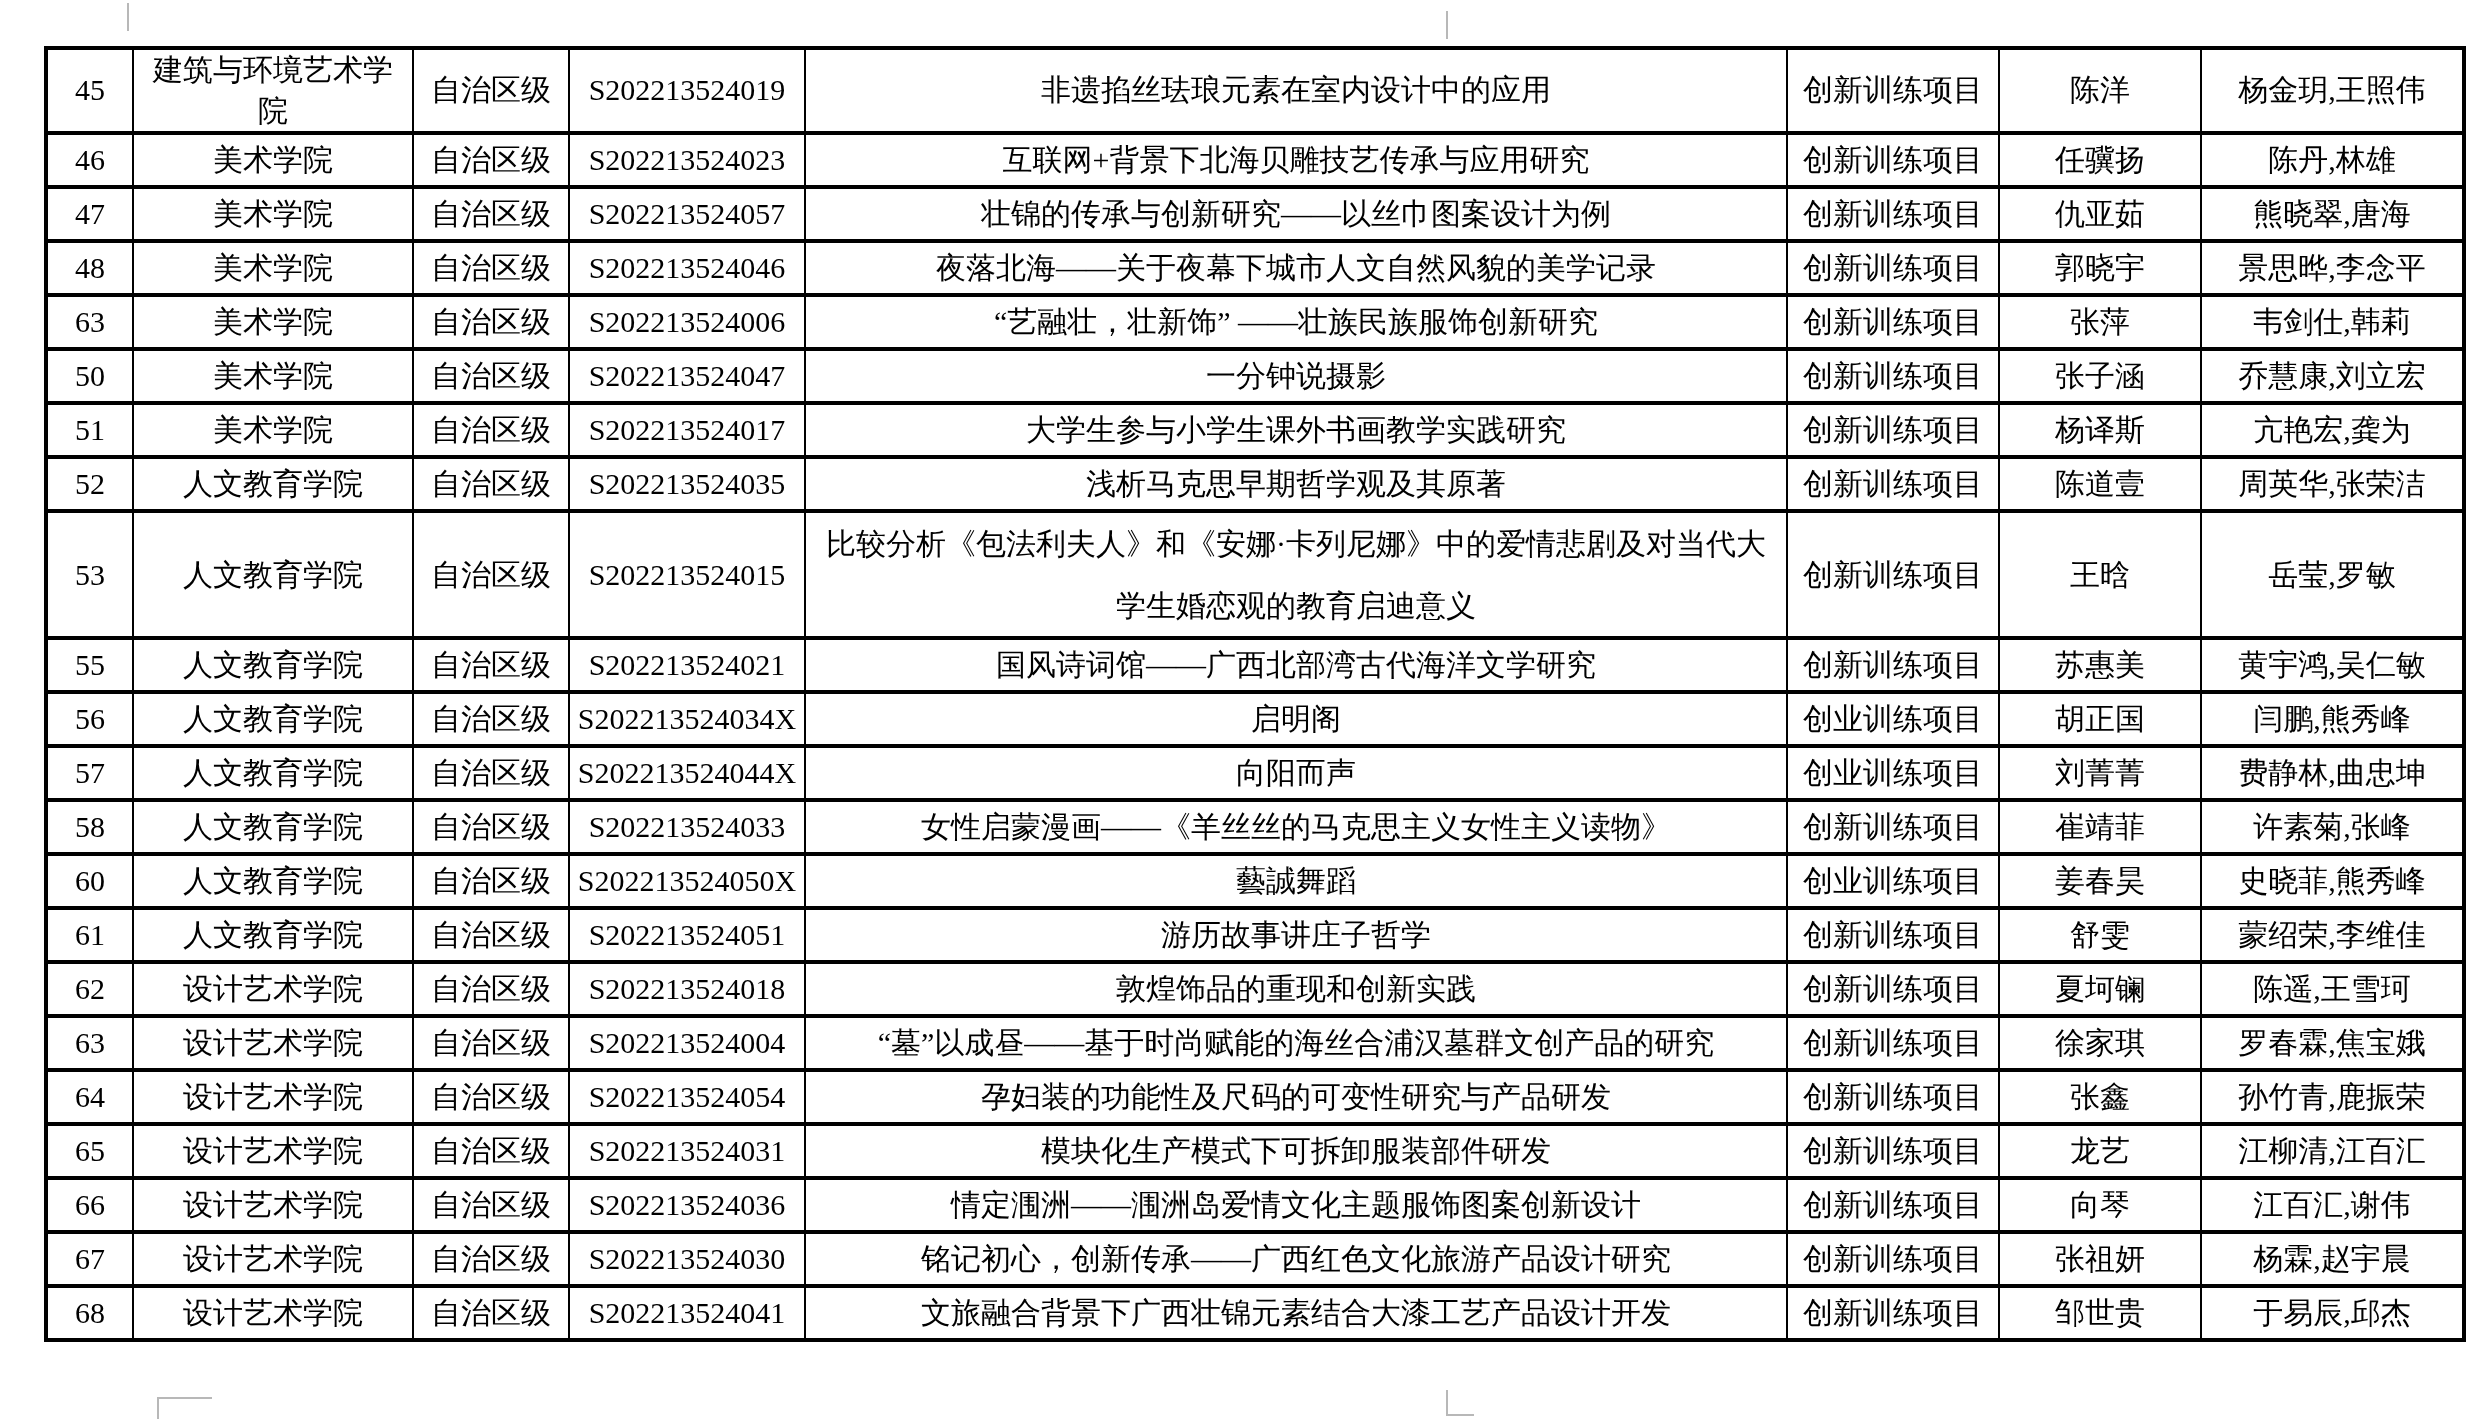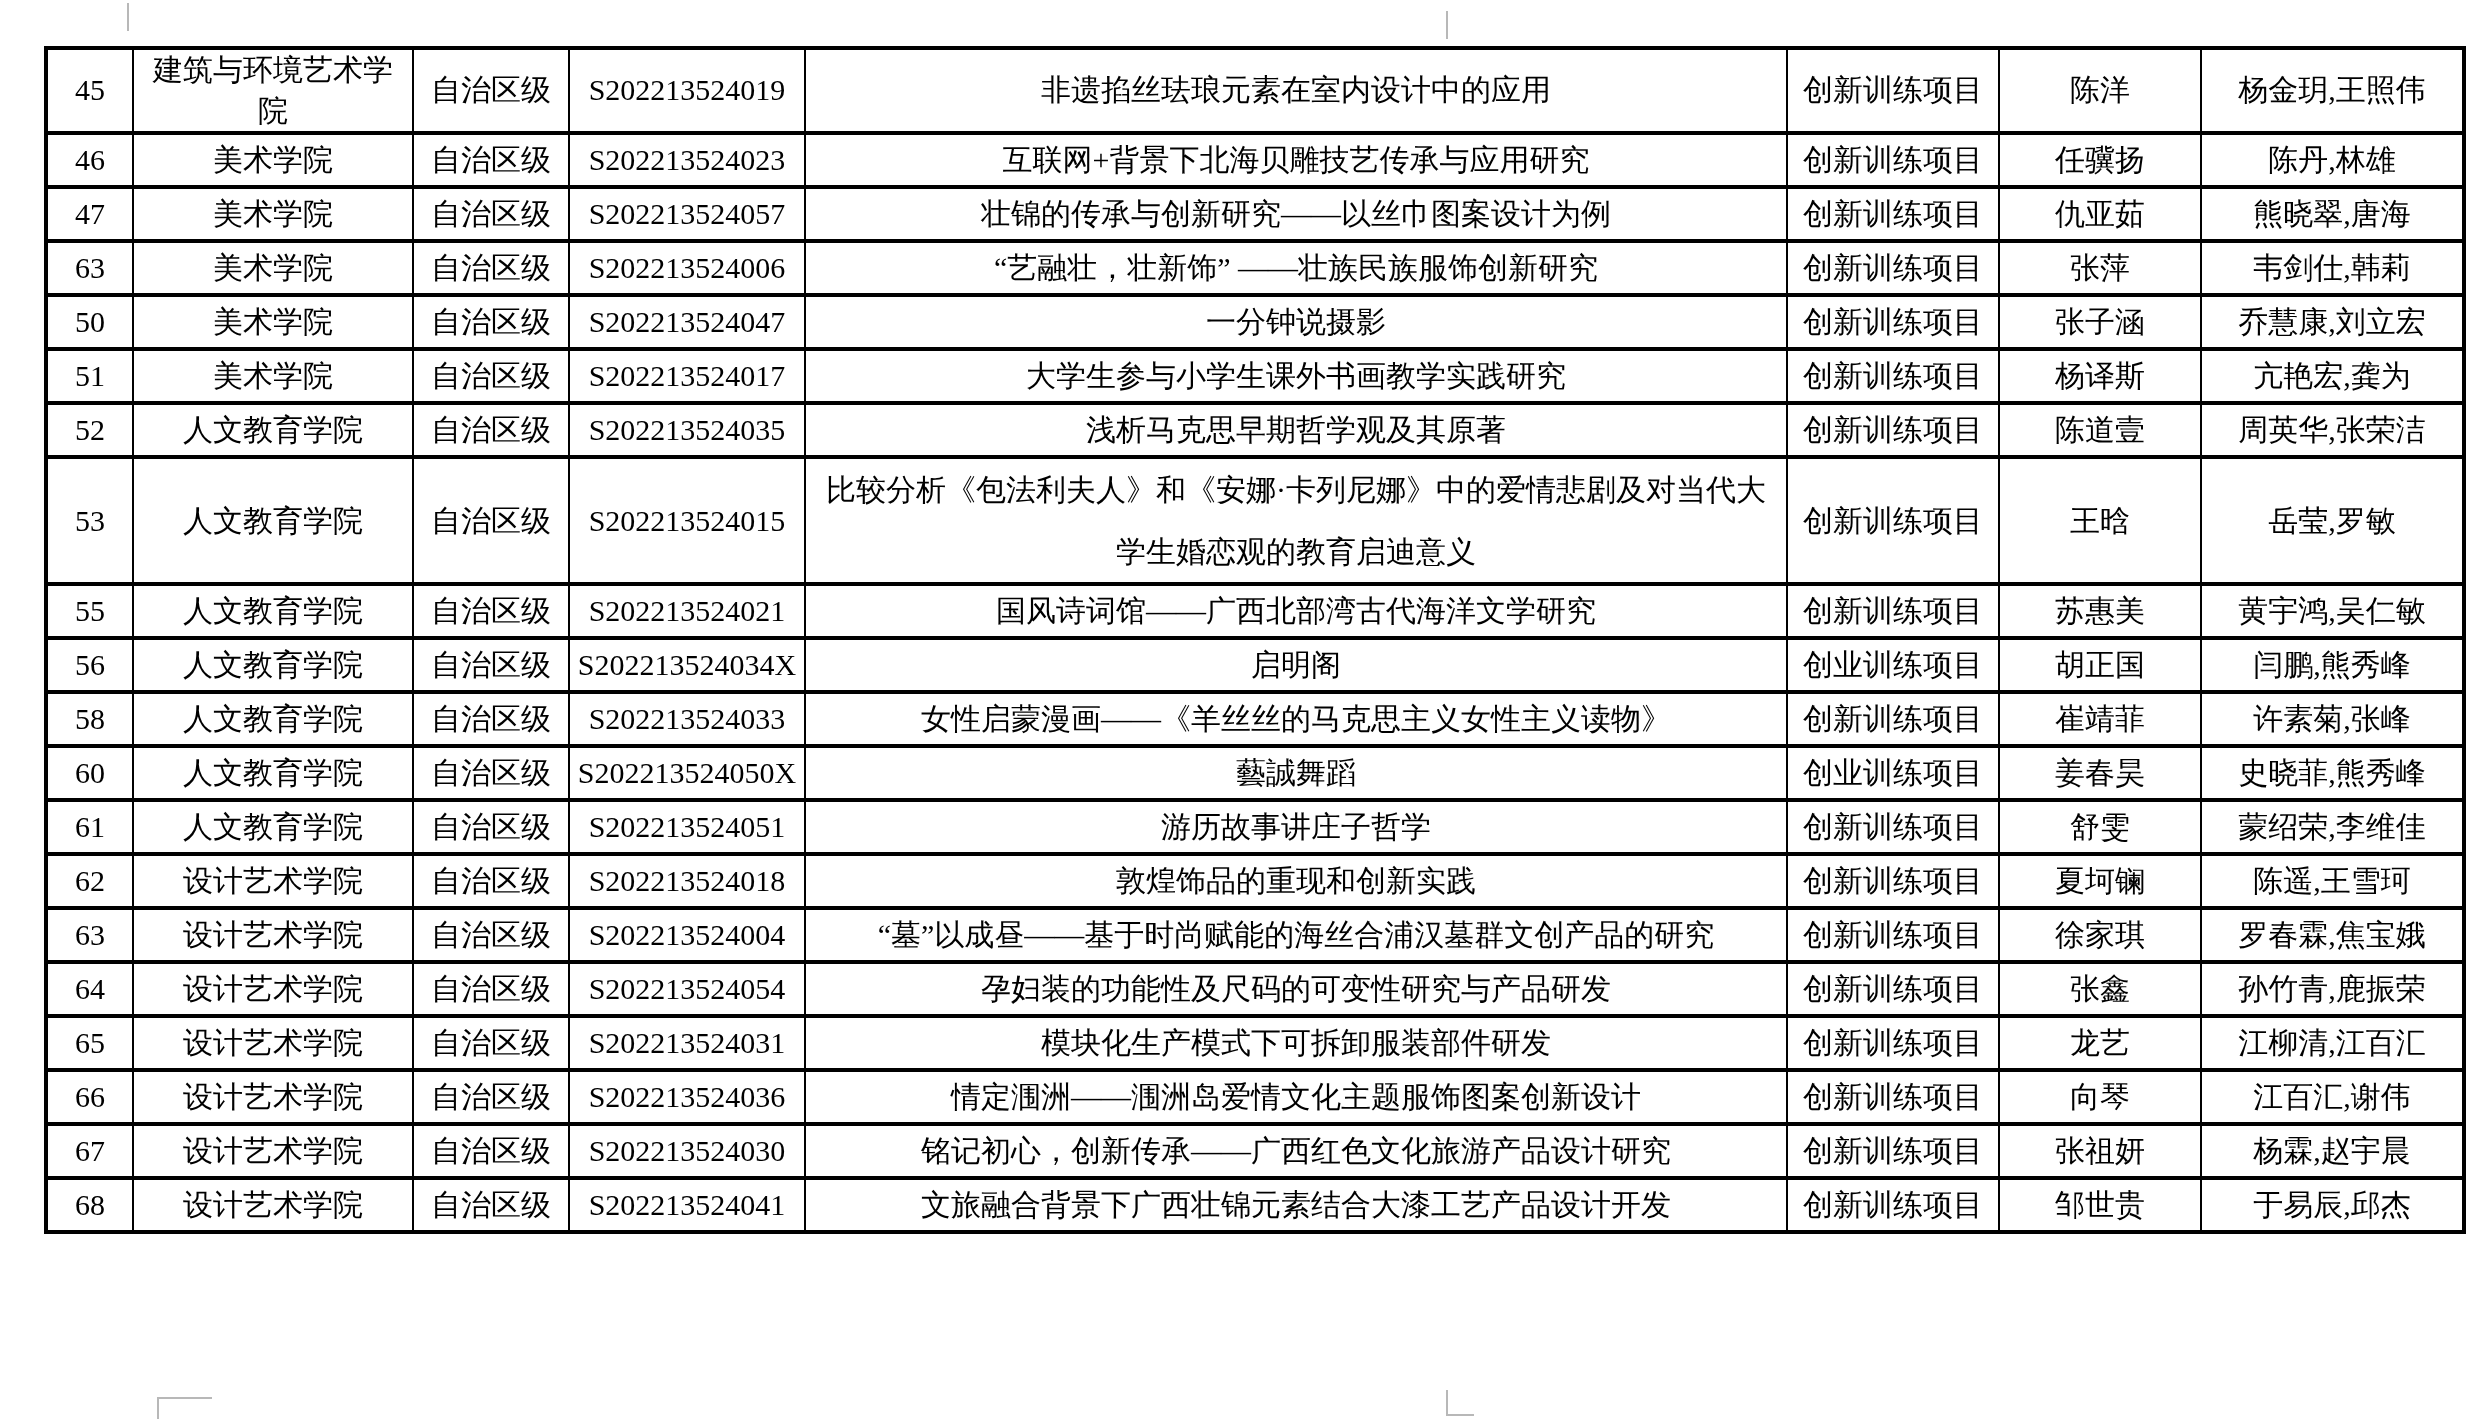--- a/index.html
+++ b/index.html
@@ -100,20 +100,30 @@
       <td>47</td>
       <td>美术学院</td>
       <td>自治区级</td>
       <td>S202213524057</td>
       <td>壮锦的传承与创新研究——以丝巾图案设计为例</td>
       <td>创新训练项目</td>
       <td>仇亚茹</td>
       <td>熊晓翠,唐海</td>
     </tr>
         <tr>
+      <td>48</td>
+      <td>美术学院</td>
+      <td>自治区级</td>
+      <td>S202213524046</td>
+      <td>夜落北海——关于夜幕下城市人文自然风貌的美学记录</td>
+      <td>创新训练项目</td>
+      <td>郭晓宇</td>
+      <td>景思晔,李念平</td>
+    </tr>
+        <tr>
       <td>63</td>
       <td>美术学院</td>
       <td>自治区级</td>
       <td>S202213524006</td>
       <td>“艺融壮，壮新饰” ——壮族民族服饰创新研究</td>
       <td>创新训练项目</td>
       <td>张萍</td>
       <td>韦剑仕,韩莉</td>
     </tr>
         <tr>
@@ -170,20 +180,30 @@
       <td>56</td>
       <td>人文教育学院</td>
       <td>自治区级</td>
       <td>S202213524034X</td>
       <td>启明阁</td>
       <td>创业训练项目</td>
       <td>胡正国</td>
       <td>闫鹏,熊秀峰</td>
     </tr>
         <tr>
+      <td>57</td>
+      <td>人文教育学院</td>
+      <td>自治区级</td>
+      <td>S202213524044X</td>
+      <td>向阳而声</td>
+      <td>创业训练项目</td>
+      <td>刘菁菁</td>
+      <td>费静林,曲忠坤</td>
+    </tr>
+        <tr>
       <td>58</td>
       <td>人文教育学院</td>
       <td>自治区级</td>
       <td>S202213524033</td>
       <td>女性启蒙漫画——《羊丝丝的马克思主义女性主义读物》</td>
       <td>创新训练项目</td>
       <td>崔靖菲</td>
       <td>许素菊,张峰</td>
     </tr>
         <tr>

